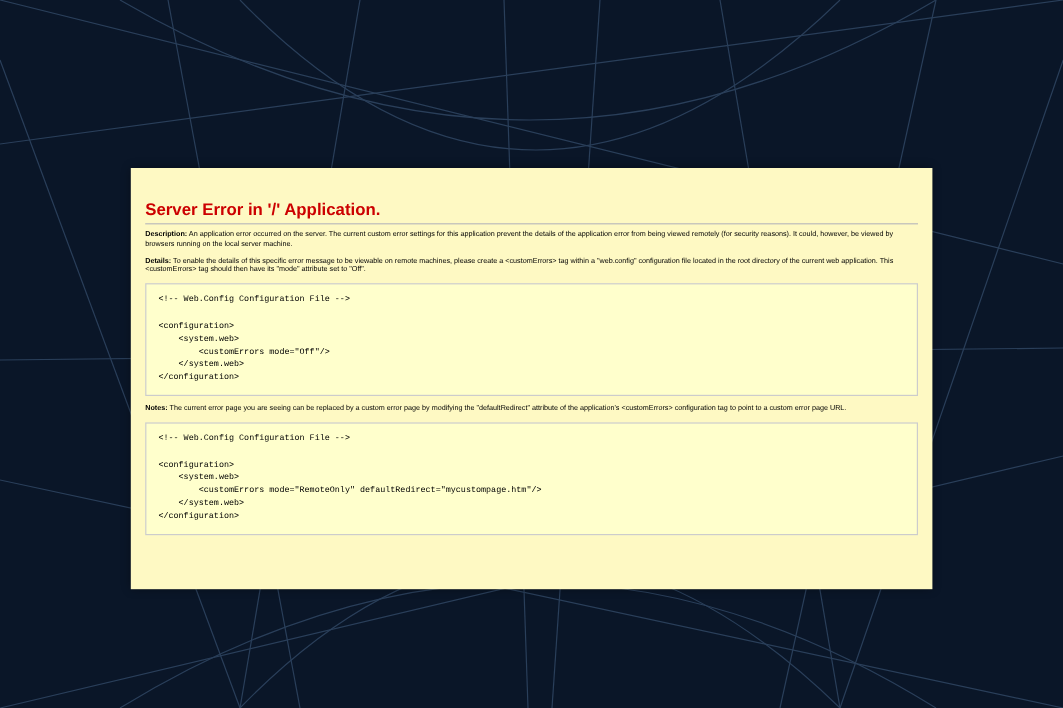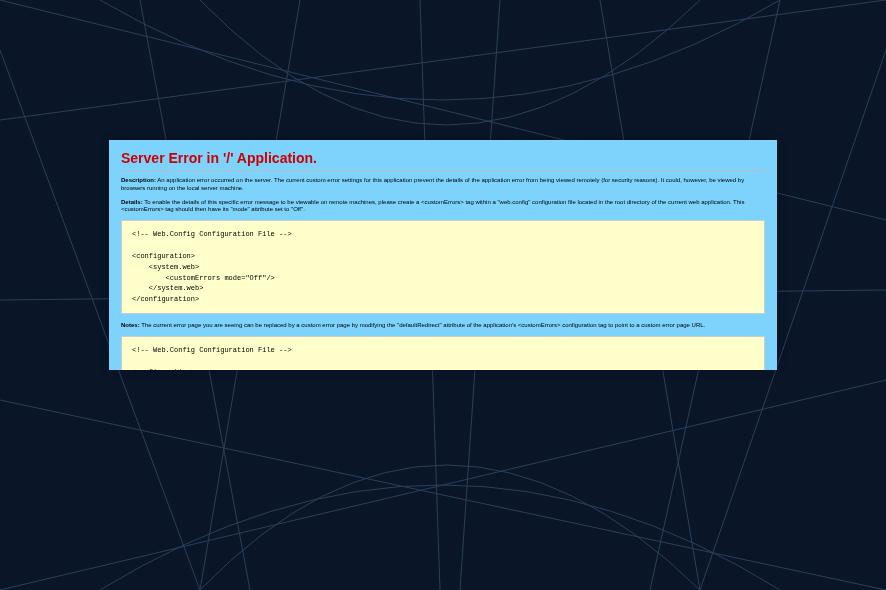--- a/index.html
+++ b/index.html
@@ -13,24 +13,24 @@
     position: absolute;
     inset: 0;
     z-index: 0;
     pointer-events: none;
   }
   .error-window {
     position: absolute;
     left: 109px;
     top: 140px;
     width: 668px;
-    height: 230px;
-    background: #7dd3fc;
+    height: 351px;
+    background: #fef9c3;
     z-index: 10;
-    padding: 10px 12px;
+    padding: 26px 12px;
     overflow: hidden;
     box-shadow: 0 0 8px rgba(0,0,0,0.4);
   }
   .title {
     font-family: "Trebuchet MS", Verdana, sans-serif;
     font-size: 14px;
     font-weight: bold;
     color: #cc0000;
     padding-bottom: 4px;
     border-bottom: 1px solid #bbb;

